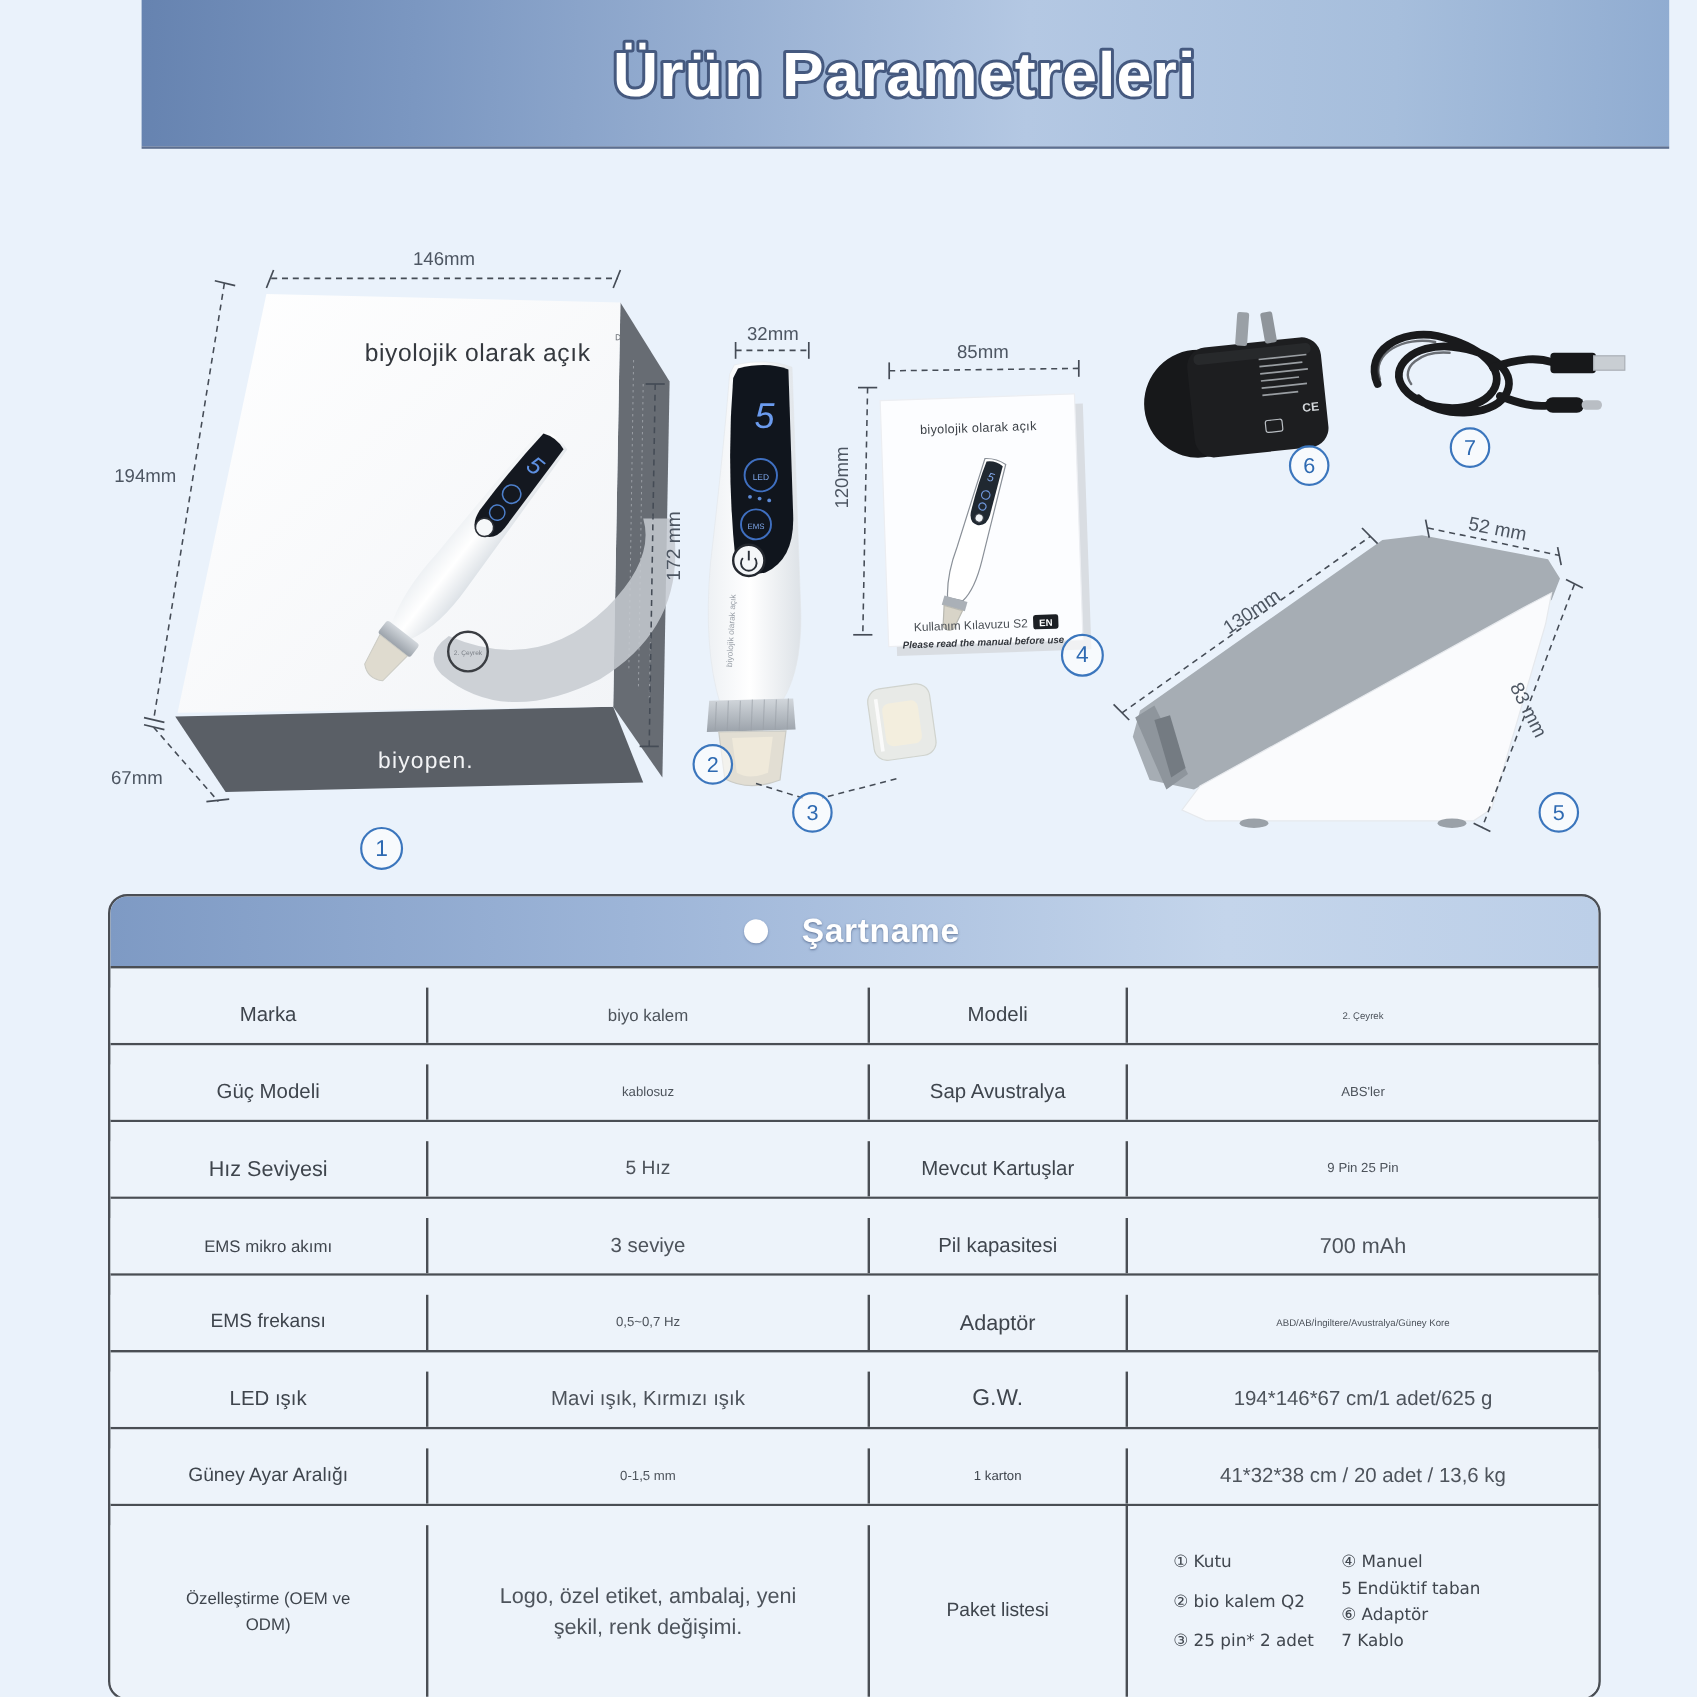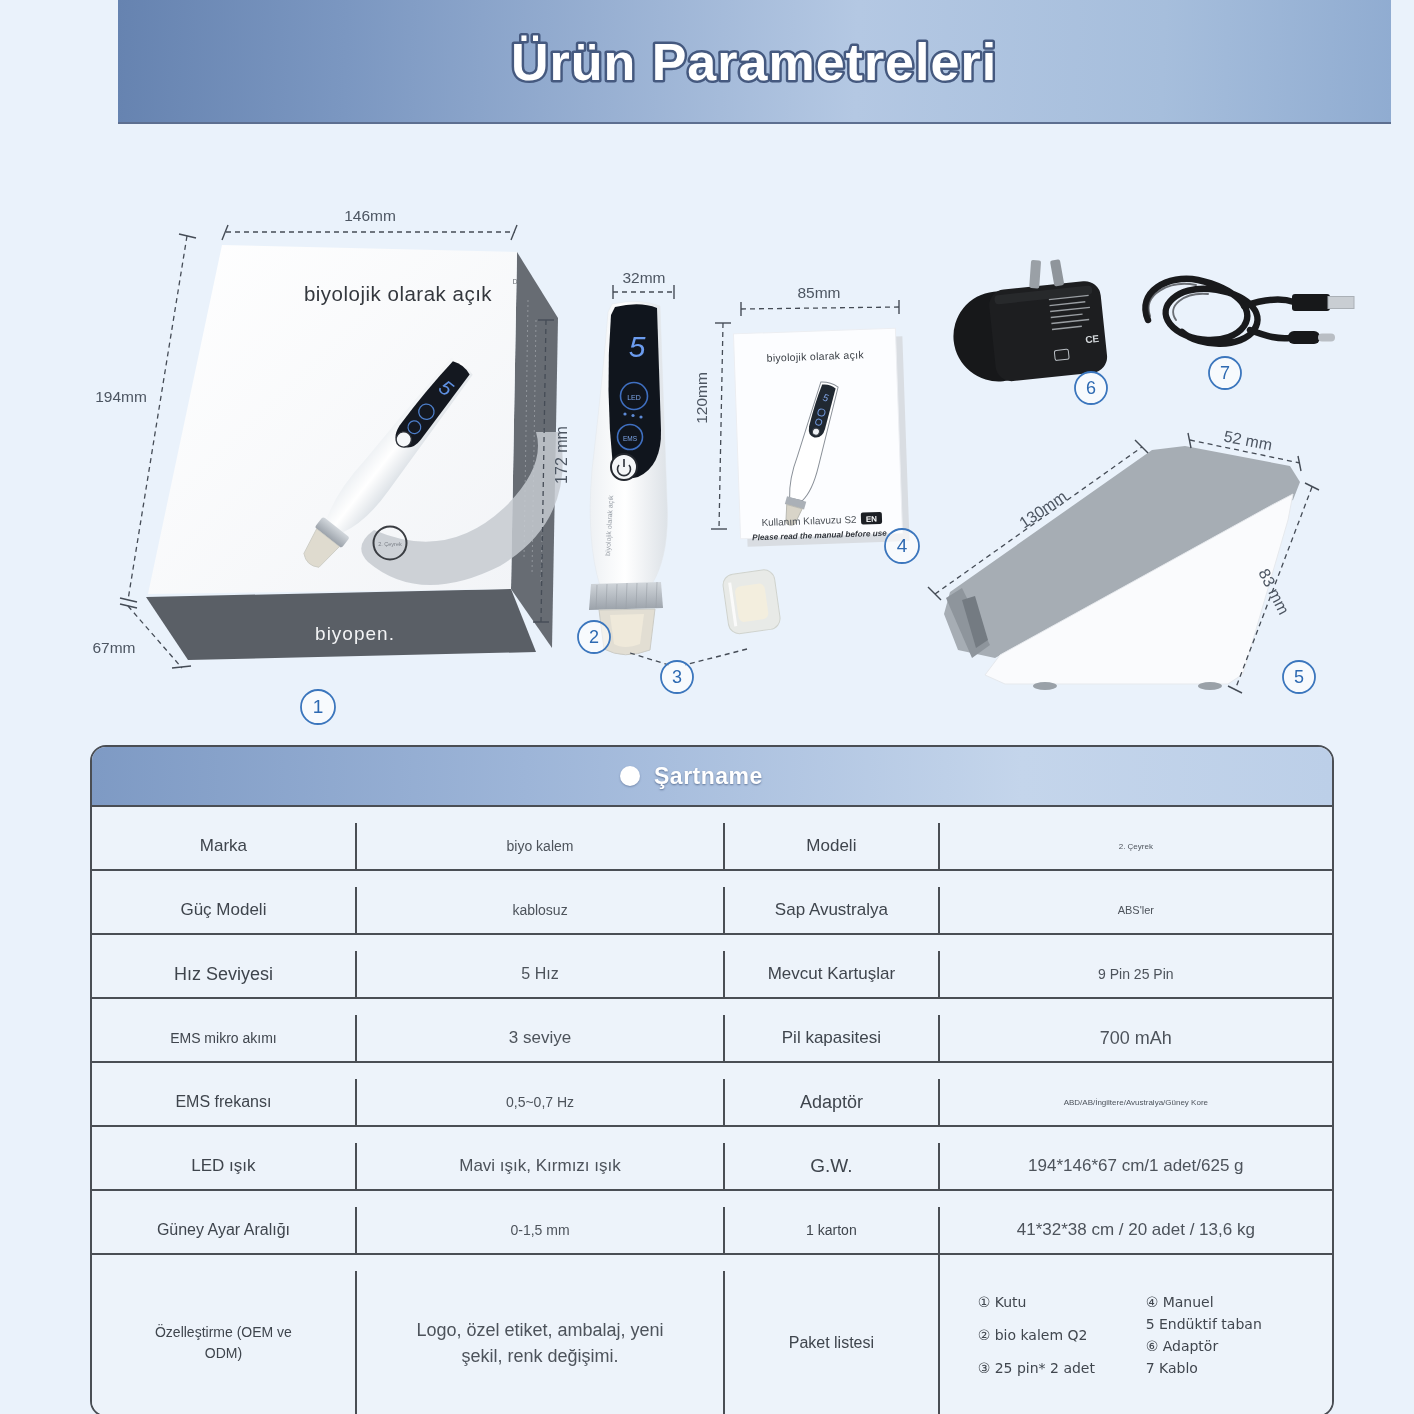--- a/index.html
+++ b/index.html
@@ -27,42 +27,42 @@
   }
   .spec-header{
     position:relative;height:58px;
     background:linear-gradient(90deg,#7e9ac4 0%,#9db5d8 35%,#c4d5eb 75%,#bccfe8 100%);
   }
   .spec-dot{
     position:absolute;left:528px;top:19px;width:20px;height:20px;border-radius:50%;
     background:#ffffff;box-shadow:0 1px 2px rgba(60,80,120,.45);
   }
   .spec-title{
-    position:absolute;left:562px;top:0;height:58px;line-height:58px;width:160px;text-align:left;
-    font-size:23px;font-weight:bold;color:#ffffff;letter-spacing:.5px;
+    position:absolute;left:562px;top:0;height:58px;line-height:58px;width:160px;text-align:center;
+    font-size:28px;font-weight:bold;color:#ffffff;letter-spacing:.5px;
     text-shadow:0 1px 2px rgba(42,62,100,.6);
   }
   .spec-row{
     display:grid;grid-template-columns:21.2% 29.7% 17.3% 31.8%;
     border-top:2px solid #4a4e54;height:62px;
   }
   .spec-row.tall{height:160px;}
   .cell{
     display:flex;align-items:center;justify-content:center;text-align:center;
     border-left:2px solid #4a4e54;background:#edf3fa;color:#4d535b;padding:0 8px;box-sizing:border-box;margin-top:16px;
   }
   .cell:first-child{border-left:none;}
   .cell.lab{color:#3f454d;}
-  .fs8{font-size:8px}.fs11{font-size:11px}.fs13{font-size:14px}.fs14{font-size:14px}
+  .fs8{font-size:8px}.fs11{font-size:11px}.fs13{font-size:11px}.fs14{font-size:14px}
   .fs16{font-size:16px}.fs17{font-size:17px}.fs18{font-size:18px}.fs19{font-size:19px}
   .wrap150{max-width:150px;line-height:1.5;}
   .wrap260{max-width:260px;line-height:1.45;}
   .pkg-cell{
     border-left:2px solid #4a4e54;background:#edf3fa;display:flex;align-items:center;
-    padding:10px 0 10px 38px;box-sizing:border-box;gap:28px;
+    padding:10px 0 10px 38px;box-sizing:border-box;
   }
   .pkg-col{display:flex;flex-direction:column;justify-content:center;text-align:left;
     font-size:14px;color:#40464e;font-family:"DejaVu Sans","Liberation Sans",sans-serif;}
   .pkg-col.c1{gap:17px;width:140px;}
   .pkg-col.c2{gap:6px;}
 </style>
 </head>
 <body>
 
 <div class="banner">

